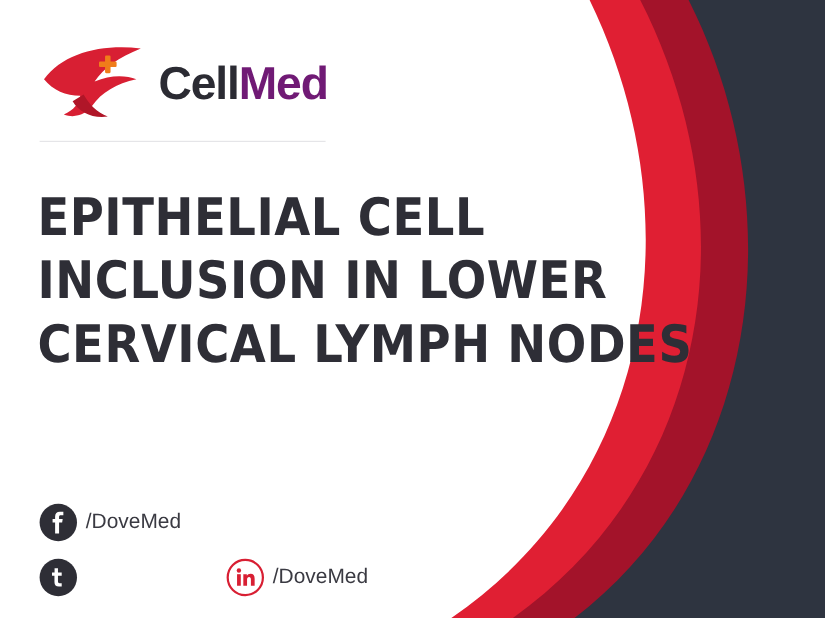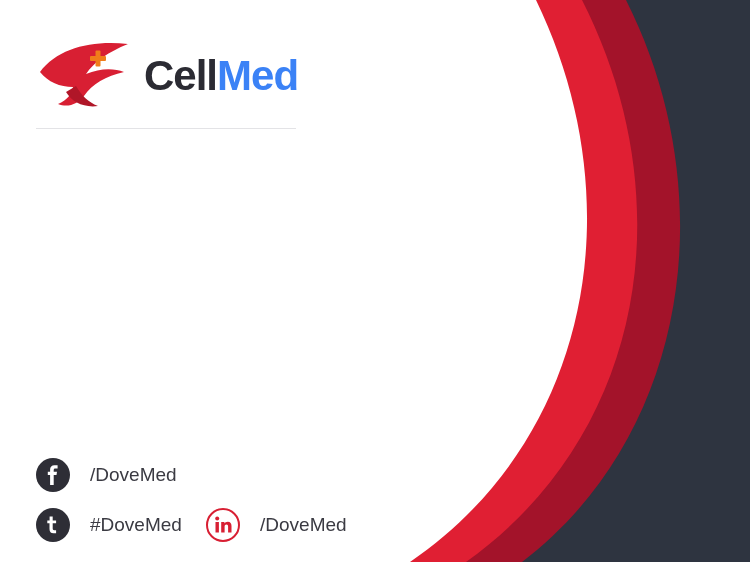--- a/index.html
+++ b/index.html
@@ -49,21 +49,21 @@
     position: absolute;
     left: 108px;
     top: 16px;
     font-size: 42px;
     font-weight: bold;
     letter-spacing: -1px;
     color: #2b2b33;
     white-space: nowrap;
   }
   .logo-text .dove { color: #2b2b33; }
-  .logo-text .med  { color: #3b82f6; }
+  .logo-text .med  { color: #701a75; }
 
   
   .logo-rule {
     position: absolute;
     left: 36px;
     top: 128px;
     width: 260px;
     height: 1px;
     background: #e3e3e6;
   }
@@ -115,21 +115,21 @@
   }
   .s-badge.outlined {
     border: 2px solid #d81f33;
     background: #ffffff;
     color: #d81f33;
     width: 30px;
     height: 30px;
   }
   .s-badge svg { display:block; }
   .s-label {
-    margin-left: 20px;
+    margin-left: 8px;
     font-size: 19px;
     color: #3a3a42;
     white-space: nowrap;
     font-family: "Liberation Sans", sans-serif;
     text-align: center;
   }
 </style>
 </head>
 <body>
 
@@ -160,39 +160,39 @@
           <rect x="59.5" y="12.5" width="5" height="16" rx="1"></rect>
         </g>
       </svg>
     </div>
     <div class="logo-text">
       <span class="dove">Cell</span><span class="med">Med</span>
     </div>
   </div>
   <div class="logo-rule"></div>
 
+  <div class="title">Epithelial Cell Inclusion in Lower Cervical Lymph Nodes</div>
 
   <div class="social">
 
     <div class="social-item s-fb">
       <span class="s-badge filled">
         <svg width="34" height="34" viewBox="0 0 34 34" xmlns="http://www.w3.org/2000/svg" aria-hidden="true">
           <path d="M19.3 10.4h2.3V7.2h-3.2c-2.7 0-4.3 1.6-4.3 4.3v2.3h-2.3v3.3h2.3V27h3.6V17.1h2.8l.5-3.3h-3.3v-1.9c0-.9.4-1.5 1.6-1.5z" fill="#ffffff"></path>
         </svg>
       </span>
       <span class="s-label">/DoveMed</span>
     </div>
 
     <div class="social-item s-tw">
       <span class="s-badge filled">
         <svg width="34" height="34" viewBox="0 0 34 34" xmlns="http://www.w3.org/2000/svg" aria-hidden="true">
           <path d="M13.6 8.5h3.1v3.9h3.4v2.9h-3.4v5.2c0 1.2.5 1.7 1.5 1.7h1.9v3h-2.6c-2.7 0-4-1.4-4-4.2v-5.7h-2.2v-2.9h2.3z" fill="#ffffff"></path>
         </svg>
       </span>
-      <span class="s-label">#DoveMed</span>
     </div>
 
     <div class="social-item s-li">
       <span class="s-badge outlined">
         <svg width="30" height="30" viewBox="0 0 30 30" xmlns="http://www.w3.org/2000/svg" aria-hidden="true">
           <rect x="7.5" y="12" width="3.4" height="10.5" fill="#d81f33"></rect>
           <circle cx="9.2" cy="8.6" r="2" fill="#d81f33"></circle>
           <path d="M13.2 12h3.2v1.5c.6-1 1.8-1.8 3.4-1.8 2.6 0 3.7 1.6 3.7 4.4v6.4h-3.4v-5.7c0-1.4-.5-2.2-1.7-2.2-1.1 0-1.8.8-1.8 2.2v5.7h-3.4z" fill="#d81f33"></path>
         </svg>
       </span>

